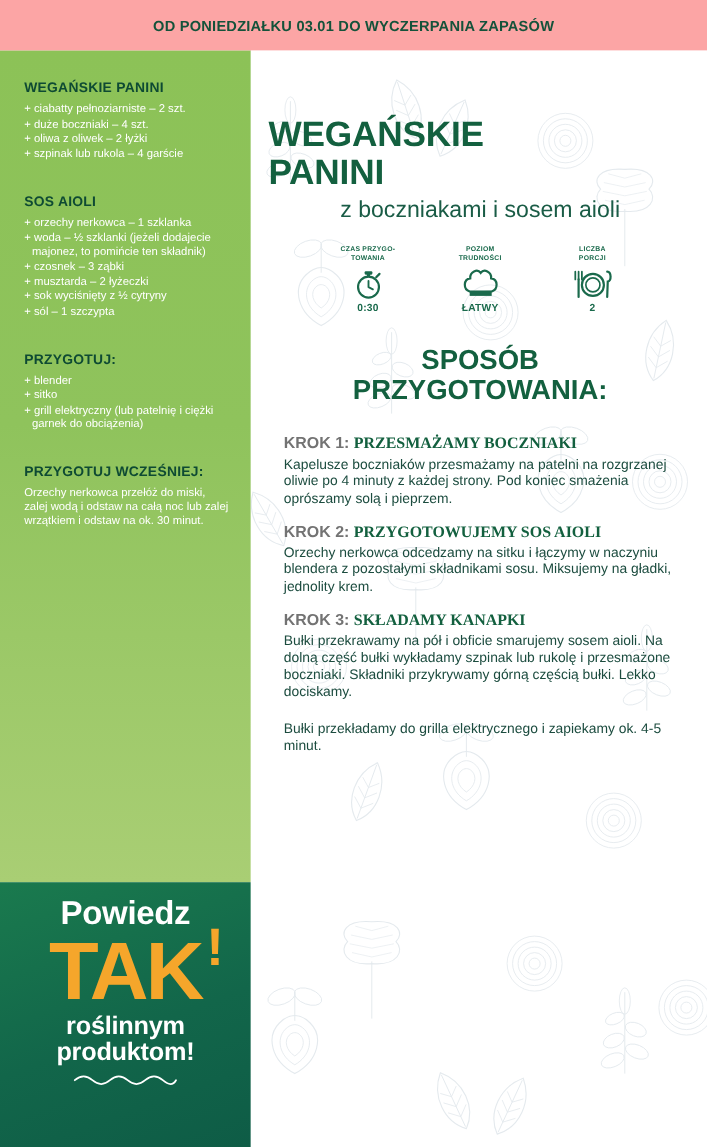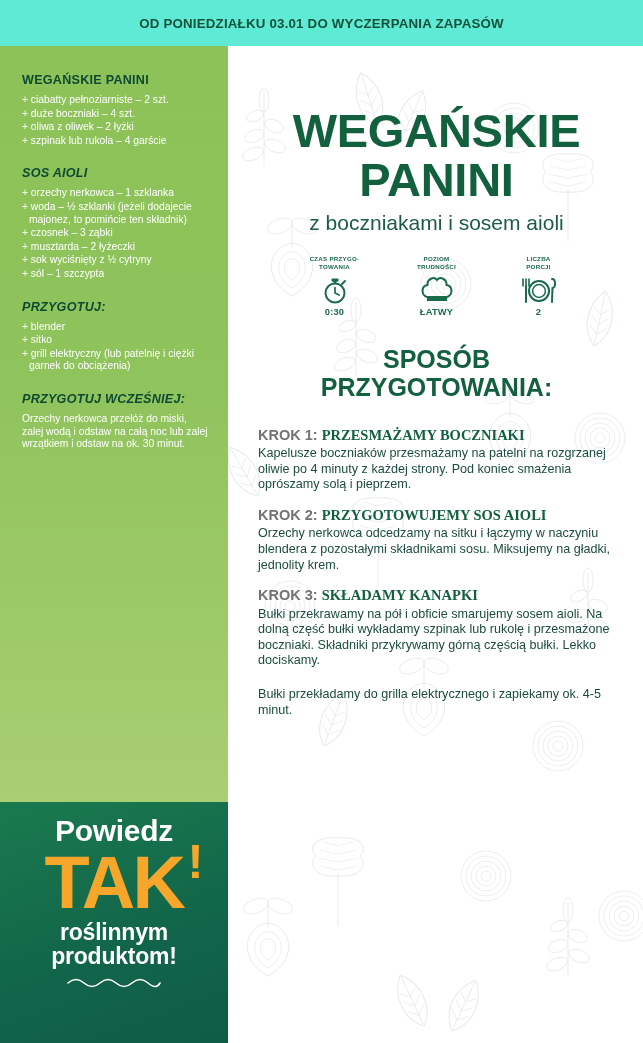--- a/index.html
+++ b/index.html
@@ -7,40 +7,40 @@
   body {
     font-family:"Liberation Sans", sans-serif;
     background:#ffffff;
     position:relative;
     overflow:hidden;
   }
 
   
   .banner {
     position:absolute; left:0; top:0; width:643px; height:46px;
-    background:#5eead4;
+    background:#fca5a5;
     display:flex; align-items:center; justify-content:center;
   }
   .banner-text {
     font-size:13.3px; font-weight:bold; letter-spacing:.015em;
     color:#14523A; white-space:nowrap;
   }
   .banner-text .date { font-weight:bold; }
 
   
   .sidebar {
     position:absolute; left:0; top:46px; width:228px; height:756px;
     background:linear-gradient(180deg,#8CC257 0%,#8FC35C 45%,#A9CE74 100%);
     padding:27px 20px 0 22px;
   }
   .sb-h {
     font-size:12.6px; font-weight:bold; color:#0E4A33;
     letter-spacing:.02em; margin-bottom:7px;
   }
-  .sb-h.sp { margin-top:19px;font-style:italic; }
+  .sb-h.sp { margin-top:29px; }
   .sb-list { list-style:none; }
   .sb-list li {
     font-size:10.3px; line-height:12.6px; color:#FFFFFF;
     margin-bottom:1px; text-indent:-7px; padding-left:7px;
   }
   .sb-p {
     font-size:10.3px; line-height:12.6px; color:#FFFFFF; margin-top:5px;
   }
 
   
@@ -73,22 +73,22 @@
   
   .main {
     position:absolute; left:228px; top:46px;
     width:415px; height:997px; background:#FFFFFF; overflow:hidden;
   }
   .watermark { position:absolute; inset:0; opacity:.5; }
 
   .main-inner { position:relative; padding:0 14px 0 16px; }
 
   .title {
-    text-align:center; margin-top:60px;
-    font-size:47px; font-weight:bold; color:#13603F;
+    text-align:left; margin-top:60px;
+    font-size:32px; font-weight:bold; color:#13603F;
     line-height:1.05; letter-spacing:-.005em;
   }
   .subtitle {
     text-align:center; margin-top:6px;
     font-size:21px; color:#1A5C46; line-height:1.15;
   }
 
   
   .badges {
     display:flex; justify-content:center; gap:26px; margin-top:20px;

